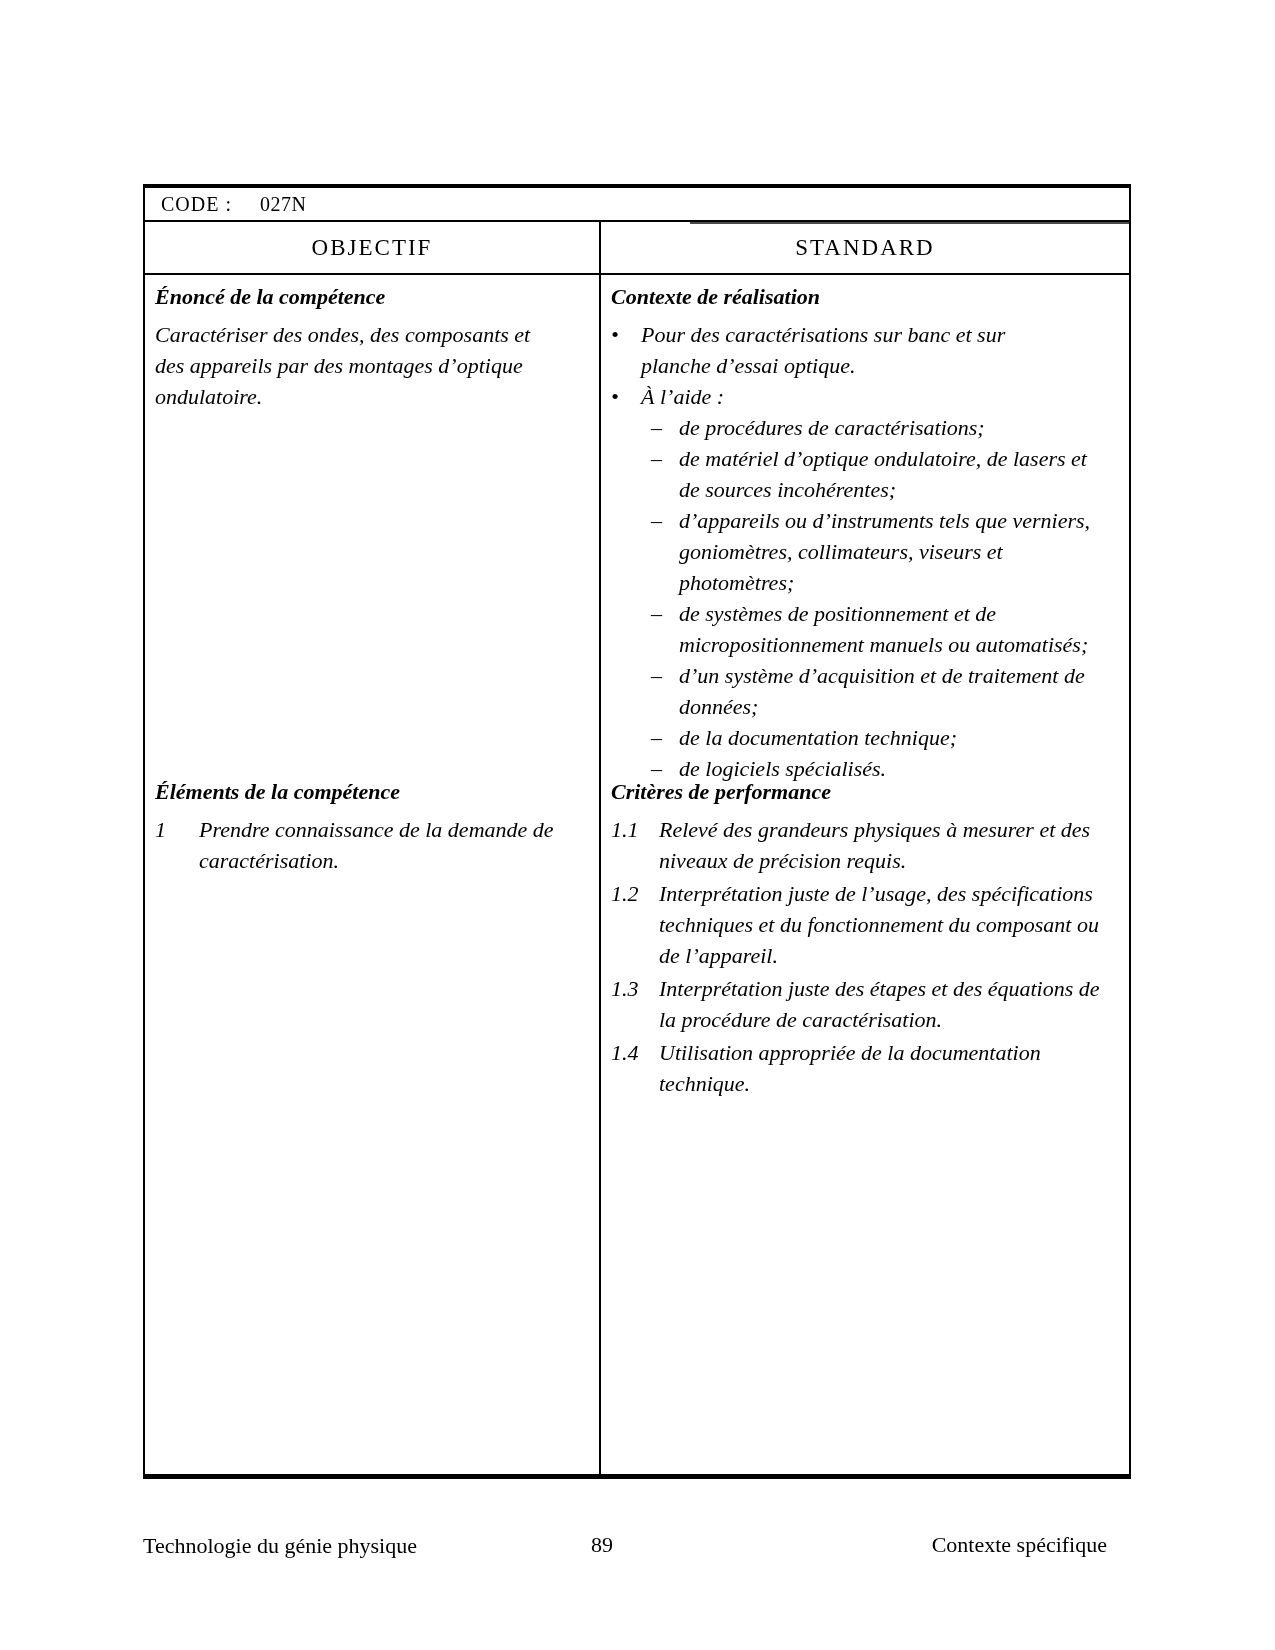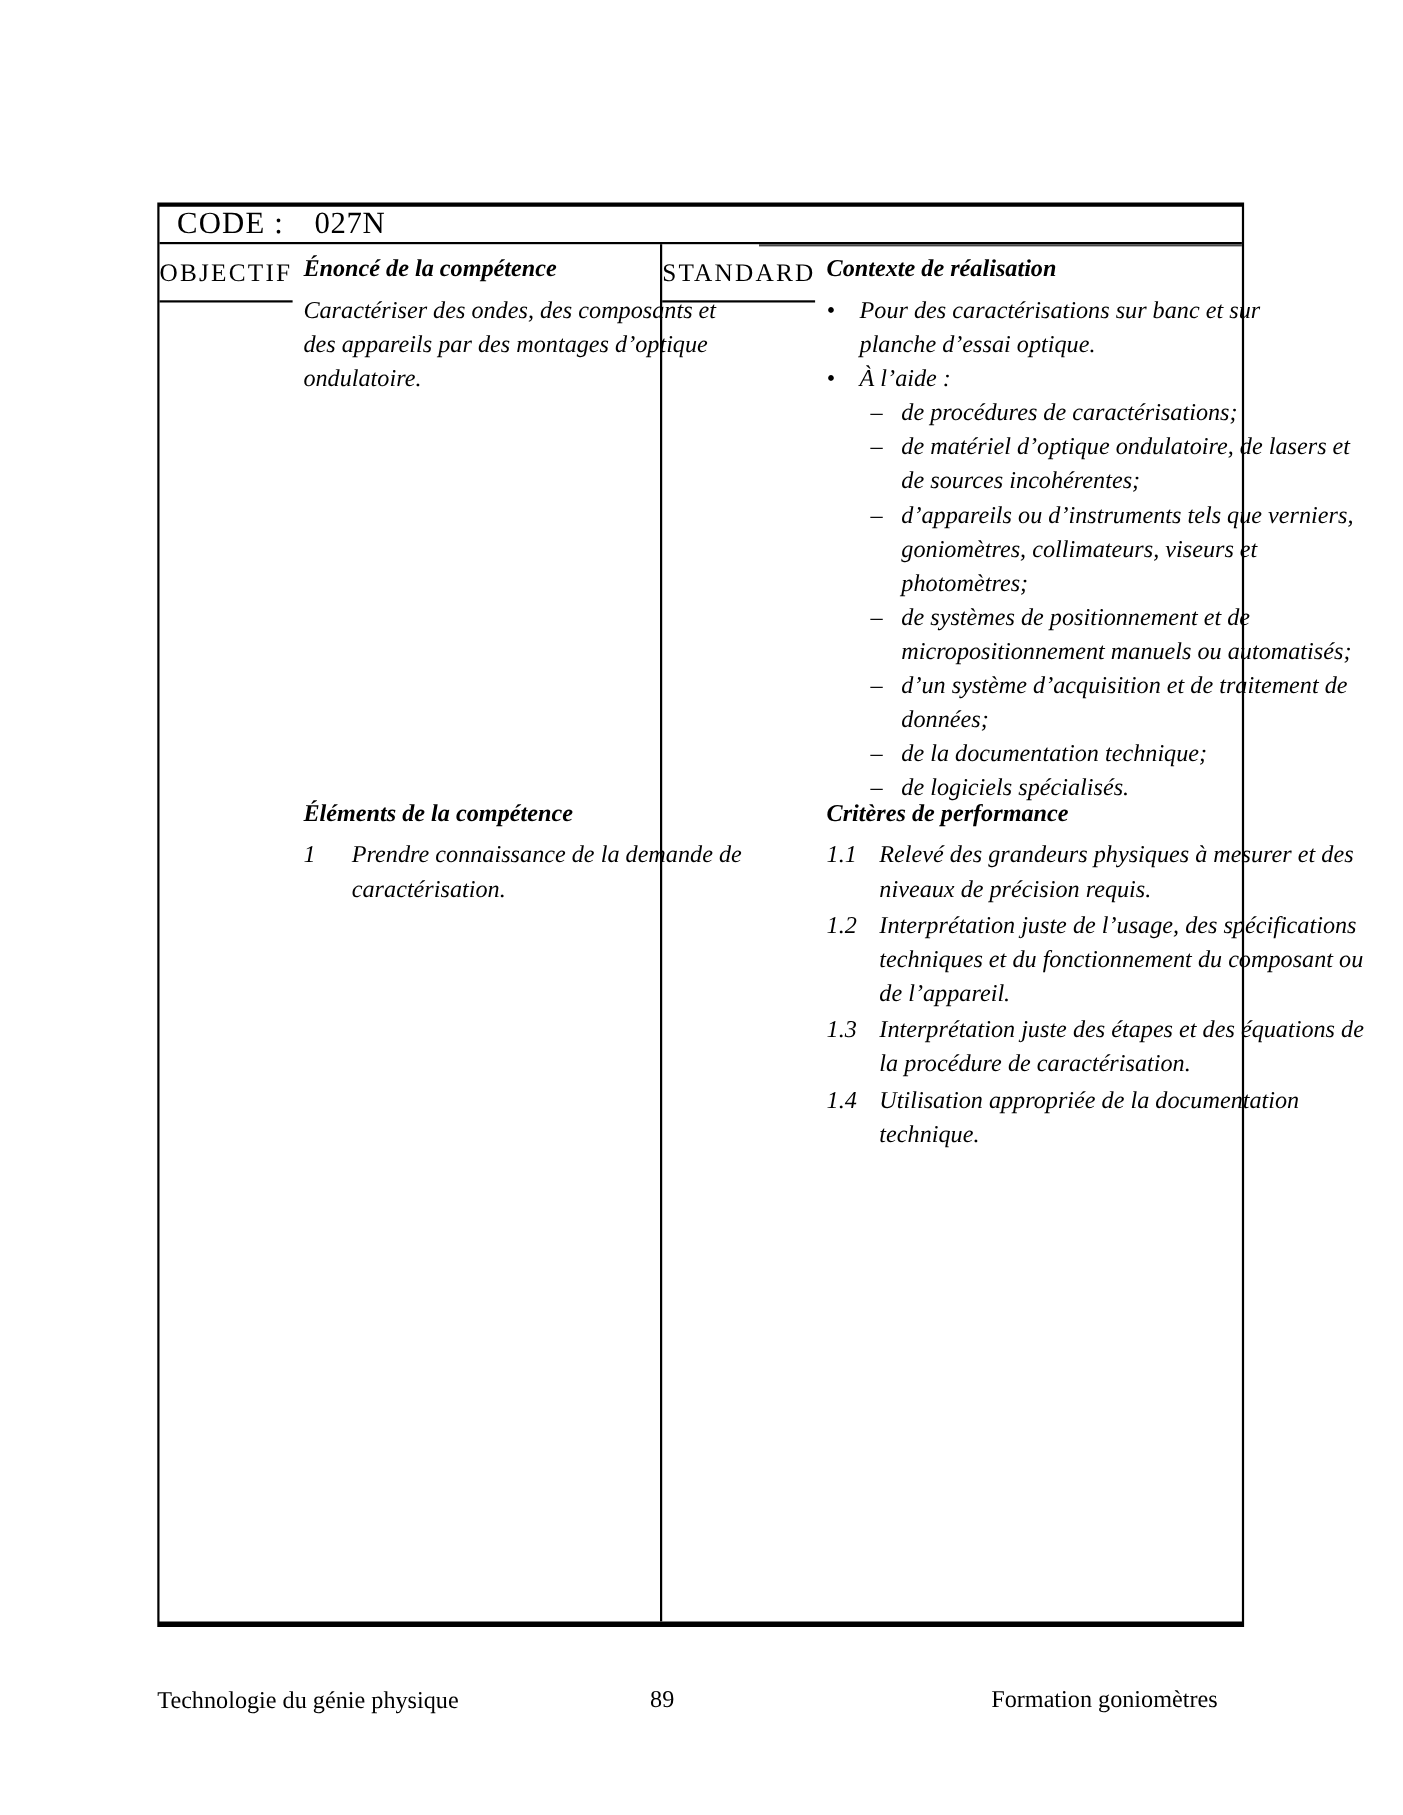--- a/index.html
+++ b/index.html
@@ -17,31 +17,31 @@
     box-sizing:border-box;
     border:2px solid #000;
     border-top-width:4px;
     border-bottom-width:5px;
   }
   .code-row{
     height:32px;
     border-bottom:2px solid #000;
     display:flex;align-items:center;
     padding-left:16px;
-    font-size:28px;
+    font-size:20px;
     letter-spacing:1px;
   }
   .code-value{margin-left:28px;letter-spacing:0.5px;}
   .artifact-line{
     position:absolute;
     left:545px;right:0;top:34px;height:2px;
     background:#4a4a4a;
   }
   .cols{display:flex;height:1252px;}
-  .col{box-sizing:border-box;display:flex;flex-direction:row;}
+  .col{box-sizing:border-box;display:flex;flex-direction:column;}
   .col-objectif{width:457px;border-right:2px solid #000;}
   .col-standard{flex:1;}
   .col-header{
     height:51px;
     border-bottom:2px solid #000;
     display:flex;align-items:center;justify-content:center;
     font-size:23px;letter-spacing:2px;
   }
   .col-body{
     flex:1;
@@ -180,16 +180,16 @@
 
         </div>
       </div>
 
     </div>
   </div>
 
   <div class="footer">
     <span class="footer-left">Technologie du génie physique</span>
     <span class="footer-center">89</span>
-    <span class="footer-right">Formation goniomètres</span>
+    <span class="footer-right">Contexte spécifique</span>
   </div>
 
 </div>
 
 </body></html>

